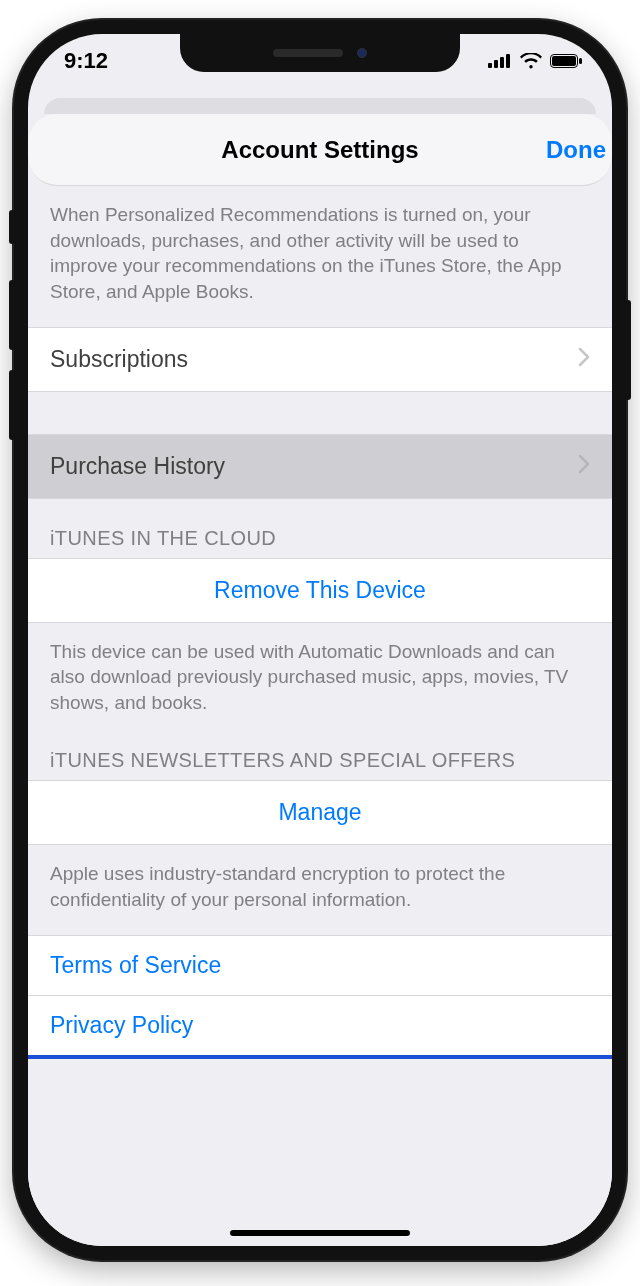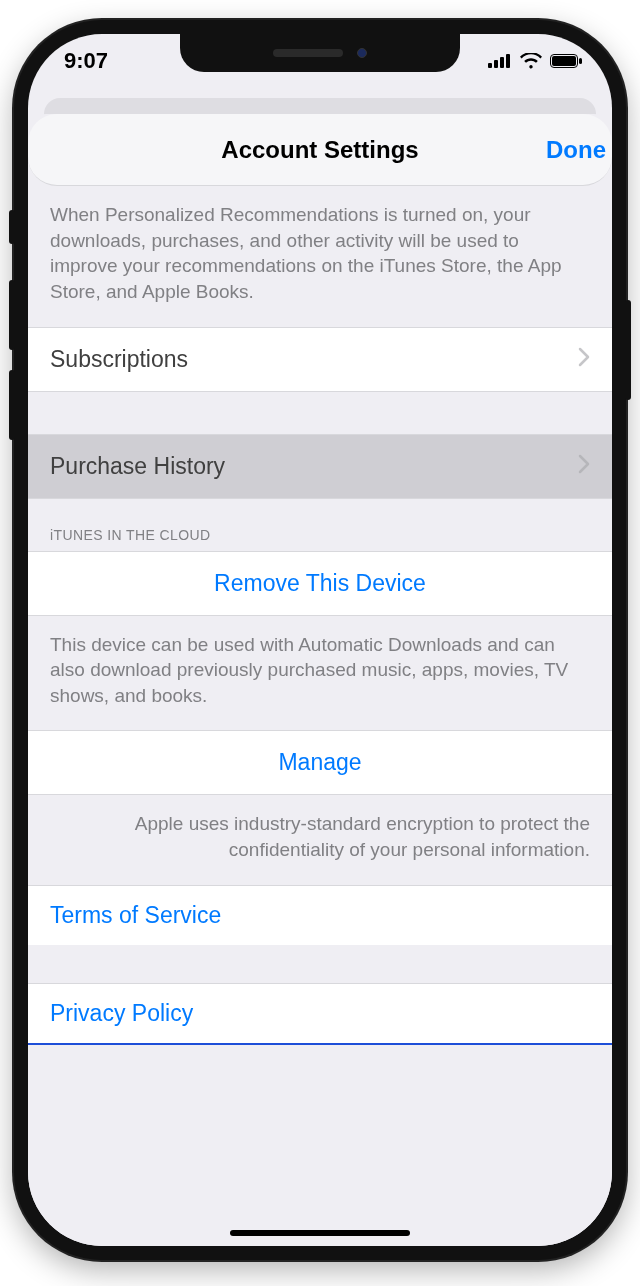--- a/index.html
+++ b/index.html
@@ -128,24 +128,24 @@
     .content {
       flex: 1 1 auto;
       overflow: hidden;
     }
     .footer-text {
       color: #808084;
       font-size: 19px;
       line-height: 1.35;
       padding: 16px 22px 22px;
     }
-    .footer-text.center { text-align: right; }
+    .footer-text.center { text-align: left; }
     .section-header {
       color: #808084;
-      font-size: 14px;
+      font-size: 20px;
       letter-spacing: 0.4px;
       padding: 28px 22px 8px;
     }
     .cell {
       background: #fff;
       border-top: 1px solid #d8d8dc;
       border-bottom: 1px solid #d8d8dc;
       padding: 18px 22px;
       font-size: 23px;
       color: #404040;
@@ -160,39 +160,39 @@
     .group-spacer { height: 42px; }
     .thin-cell {
       background: #fff;
       border-top: 1px solid #d8d8dc;
       padding: 16px 22px;
       font-size: 23px;
       color: #007aff;
       text-align: left;
     }
     .thin-cell.first { border-top: 1px solid #d8d8dc; }
-    .thin-cell.last { border-bottom: 2px solid #1d4ed8; margin-top: 38px; }
+    .thin-cell.last { border-bottom: 4px solid #1d4ed8; }
   </style>
 </head>
 <body>
 
 <div class="device-frame">
   <div class="side-btn mute"></div>
   <div class="side-btn vol1"></div>
   <div class="side-btn vol2"></div>
   <div class="side-btn pwr"></div>
 
   <div class="screen">
     <div class="notch">
       <div class="speaker"></div>
       <div class="camera"></div>
     </div>
 
     <div class="status-bar">
-      <div>9:07</div>
+      <div>9:12</div>
       <div class="status-right">
         <svg width="24" height="14" viewBox="0 0 24 14">
           <rect x="0" y="9" width="4" height="5" rx="1" fill="#000"></rect>
           <rect x="6" y="6" width="4" height="8" rx="1" fill="#000"></rect>
           <rect x="12" y="3" width="4" height="11" rx="1" fill="#000"></rect>
           <rect x="18" y="0" width="4" height="14" rx="1" fill="#000"></rect>
         </svg>
         <svg width="22" height="16" viewBox="0 0 22 16">
           <path d="M11 15.5c.9 0 1.7-.8 1.7-1.7S11.9 12 11 12s-1.7.8-1.7 1.7.8 1.8 1.7 1.8zM6 9.8c2.8-2.8 7.2-2.8 10 0l1.8-1.8C14 4.2 8 4.2 4.2 8L6 9.8zM1.6 5.4C7 0 15 0 20.4 5.4l1.6-1.6C15.6-2.6 6.4-2.6 0 3.8l1.6 1.6z" fill="#000"></path>
         </svg>
@@ -237,20 +237,21 @@
         </div>
 
         <div class="section-header">iTUNES IN THE CLOUD</div>
 
         <div class="cell link">
           <span>Remove This Device</span>
         </div>
 
         <div class="footer-text">This device can be used with Automatic Downloads and can also download previously purchased music, apps, movies, TV shows, and books.</div>
 
+        <div class="section-header" style="padding-top:12px;">iTUNES NEWSLETTERS AND SPECIAL OFFERS</div>
 
         <div class="cell link">
           <span>Manage</span>
         </div>
 
         <div class="footer-text center">Apple uses industry-standard encryption to protect the confidentiality of your personal information.</div>
 
         <div class="thin-cell first">
           <span>Terms of Service</span>
         </div>

